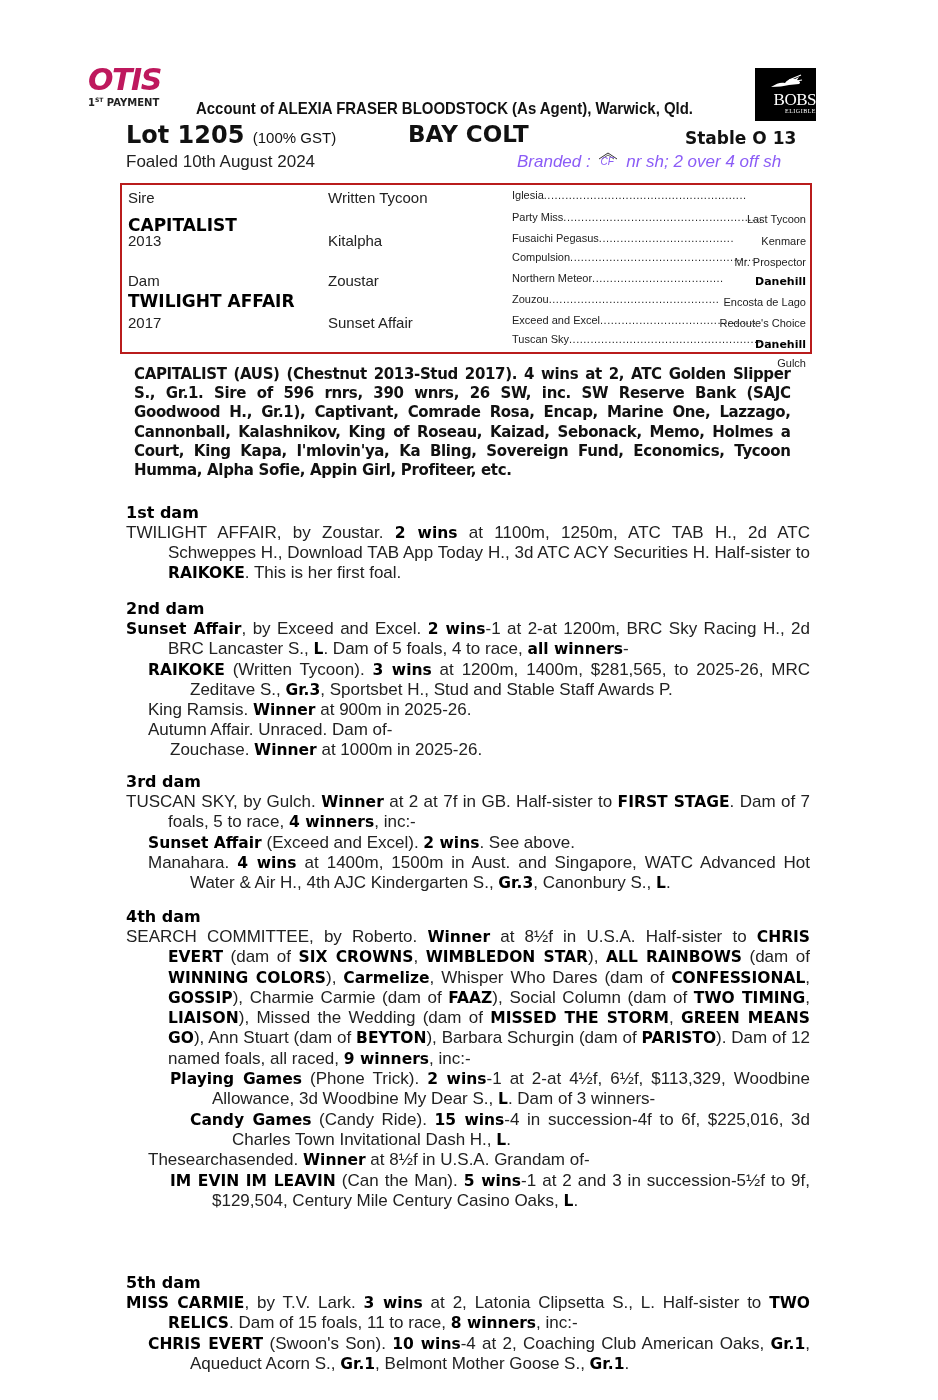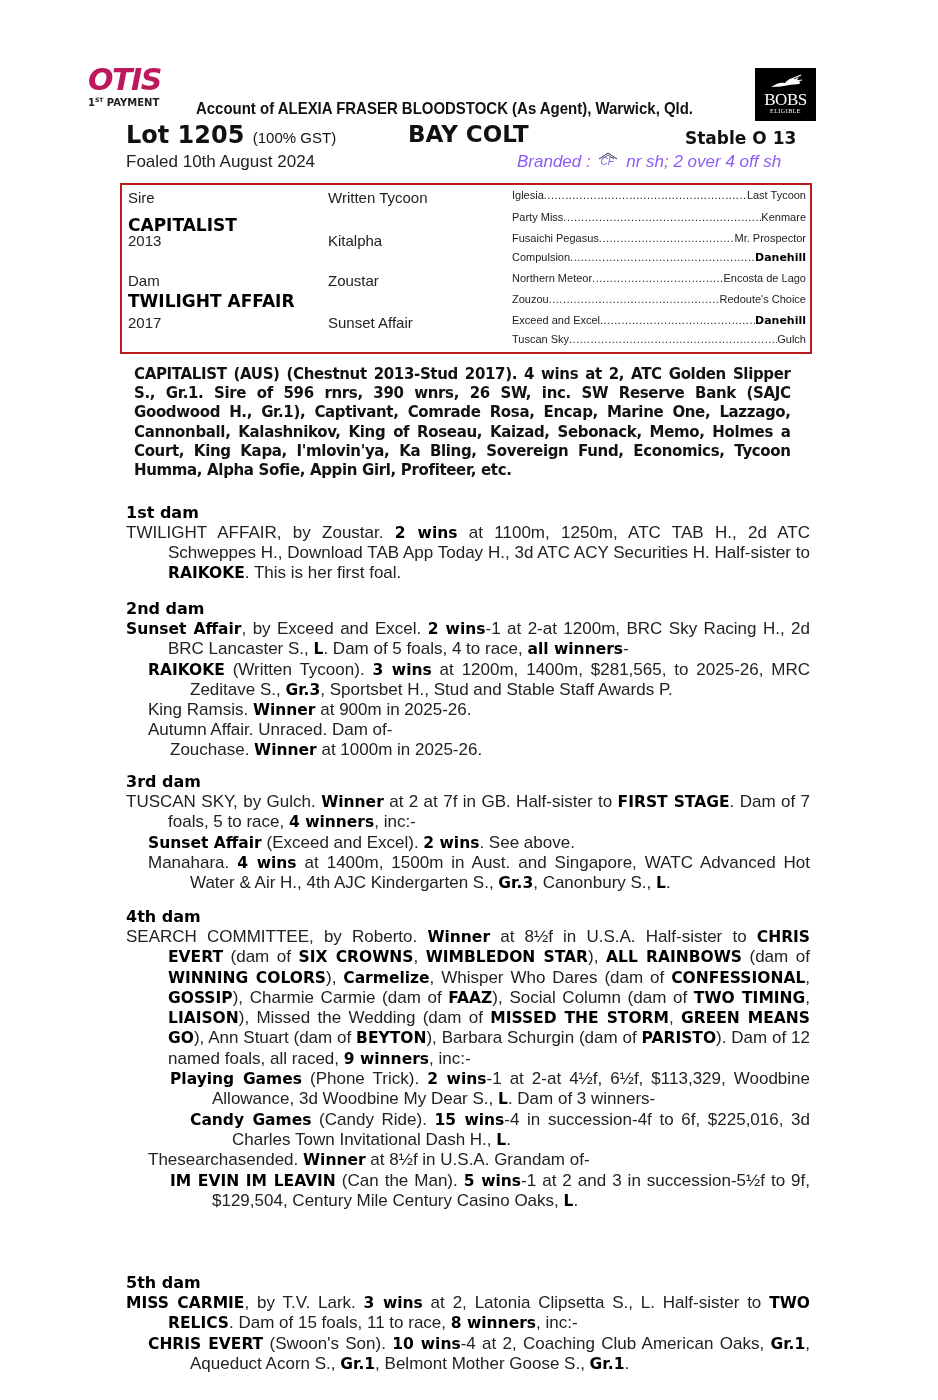--- a/index.html
+++ b/index.html
@@ -6,42 +6,42 @@
   body { width: 938px; height: 1400px; position: relative; overflow: hidden; color: #111; font-family: "Liberation Sans", sans-serif; }
   .abs { position: absolute; }
   .black { font-family: "DejaVu Sans", sans-serif; font-weight: bold; }
 
   
   .logo { left: 88px; top: 66px; width: 90px; height: 46px; }
   .logo-word { position: absolute; left: 0; top: -4px; font-family: "DejaVu Sans", sans-serif; font-weight: bold; font-style: italic; font-size: 30px; letter-spacing: -1.5px; color: #be185d; }
   .logo-sub { position: absolute; left: 0; top: 30px; font-family: "DejaVu Sans", sans-serif; font-weight: bold; font-size: 10px; color: #222; white-space: nowrap; }
   .logo-sub sup { font-size: 6px; }
   .account { left: 196px; top: 99px; font-family: "Liberation Sans", sans-serif; font-weight: bold; font-size: 17px; transform: scaleX(0.88); transform-origin: left top; white-space: nowrap; }
-  .bobs { left: 755px; top: 68px; width: 61px; height: 53px; background: #000; color: #fff; text-align: center; }
+  .bobs { left: 755px; top: 68px; width: 61px; height: 53px; background: #000; color: #fff; text-align: right; }
   .bobs .horse { position: absolute; left: 14px; top: 6px; width: 34px; height: 16px; }
   .bobs .b1 { position: absolute; left: 0; right: 0; top: 22px; font-family: "Liberation Serif", serif; font-size: 17px; letter-spacing: -0.5px; }
   .bobs .b2 { position: absolute; left: 0; right: 0; top: 40px; font-family: "Liberation Serif", serif; font-size: 6px; letter-spacing: 0.5px; }
 
   .lot { left: 126px; top: 121px; font-size: 24px; white-space: nowrap; }
   .lot .gst { font-family: "Liberation Sans", sans-serif; font-weight: normal; font-size: 15px; }
   .sex { left: 393px; top: 121px; font-size: 23px; margin-left: 15px; }
   .stable { left: 685px; top: 128px; font-size: 17px; }
   .foaled { left: 126px; top: 152px; font-size: 17px; color: #222; }
   .branded { left: 517px; top: 152px; font-size: 17px; color: #8b5cf6; white-space: nowrap; font-style: italic; }
   .brand-mark { display: inline-block; position: relative; width: 22px; height: 16px; vertical-align: -1px; margin: 0 2px; }
   .brand-mark .cf { position: absolute; left: 3px; top: 4px; font-size: 10px; }
 
   
   .pedigree { left: 120px; top: 183px; width: 692px; height: 171px; border: 2px solid #b91c1c; box-sizing: border-box; }
   .ped-cell { position: absolute; font-size: 15px; white-space: nowrap; color: #222; }
   .ped-cell.big { font-family: "DejaVu Sans", sans-serif; font-weight: bold; font-size: 17px; color: #000; }
   .ped-row { position: absolute; left: 390px; width: 294px; font-size: 11px; color: #222; display: flex; white-space: nowrap; }
   .ped-row .dots { flex: 1; overflow: hidden; }
   .ped-row .dots::before { content: "................................................................................................"; letter-spacing: 0.5px; }
-  .ped-row .r { text-align: right; }
+  .ped-row .r { text-align: right; margin-top: 24px; }
   .ped-row .r.bold { font-family: "DejaVu Sans", sans-serif; font-weight: bold; color: #000; }
 
   
   .sire-summary { left: 134px; top: 365px; width: 670px; font-family: "DejaVu Sans", sans-serif; font-weight: bold; font-size: 15.3px; line-height: 19.2px; text-align: justify; letter-spacing: -0.35px; transform: scaleX(0.98); transform-origin: left top; }
 
   
   .section { position: absolute; left: 126px; width: 684px; font-size: 17px; line-height: 19.3px; color: #222; margin-top: 16px; }
   .section h3 { margin: 0; font-family: "DejaVu Sans", sans-serif; font-weight: bold; font-size: 16px; line-height: 20px; color: #000; }
   .para { margin: 0; text-align: justify; }
   .ind0 { padding-left: 42px; text-indent: -42px; }

